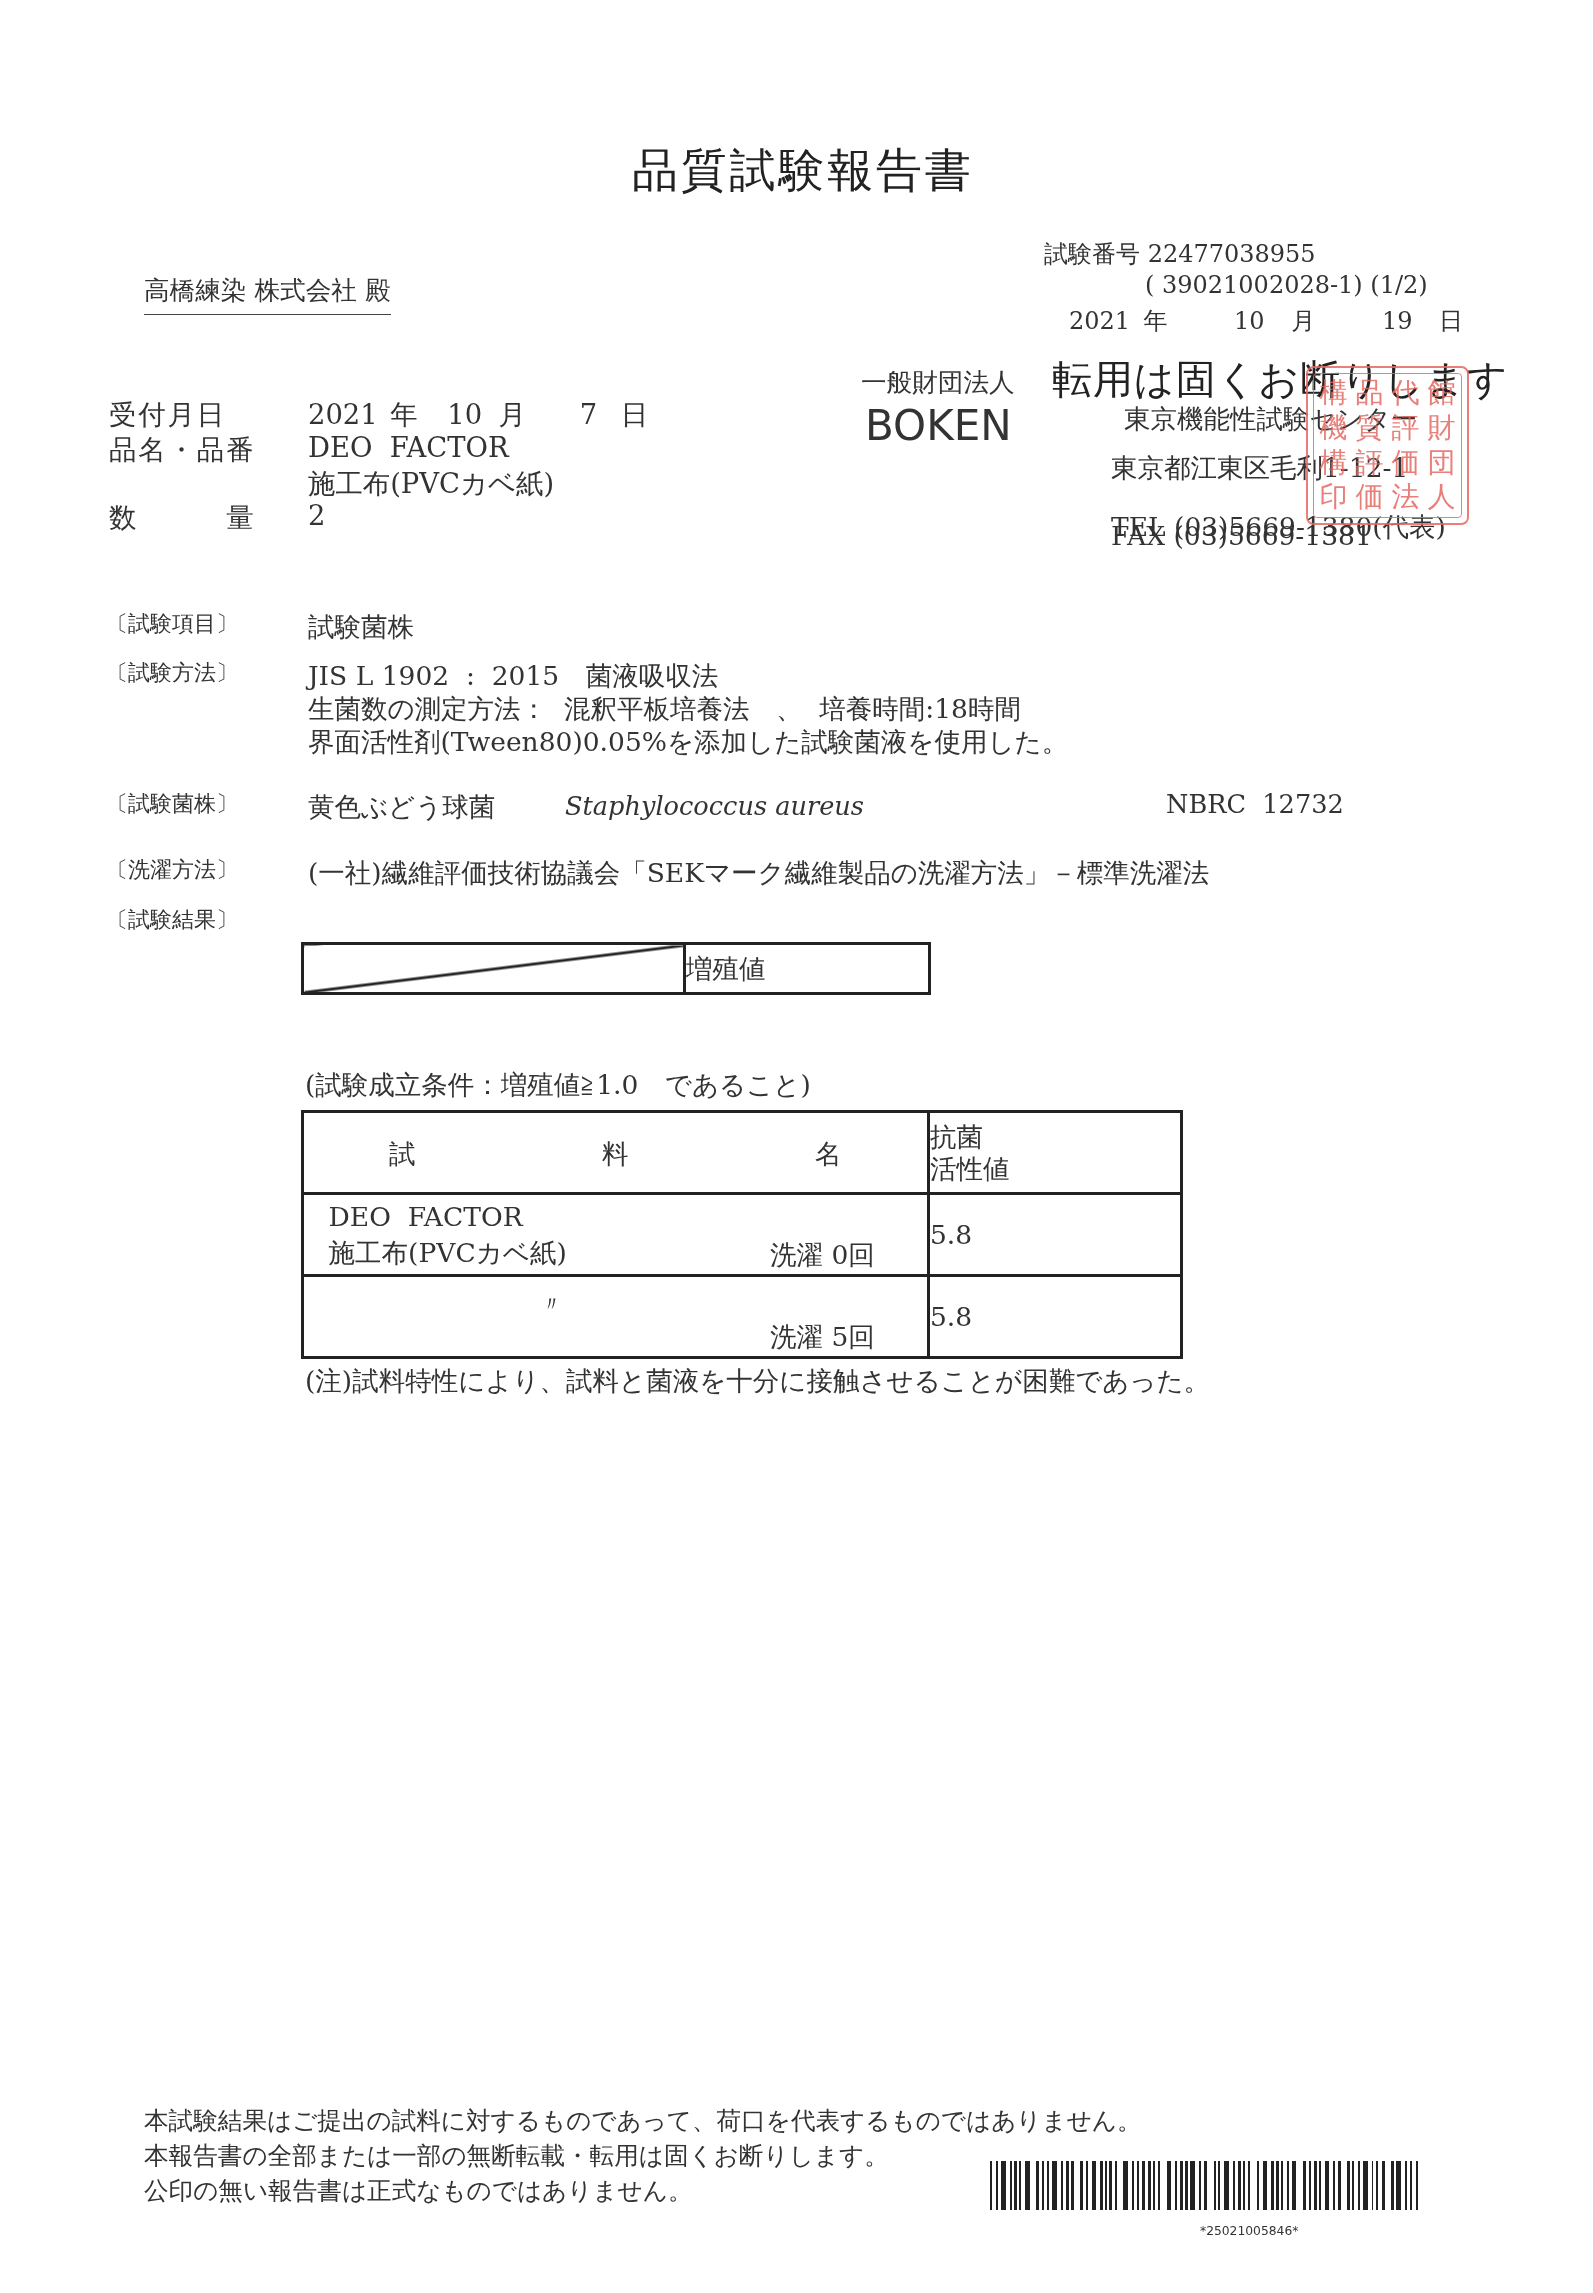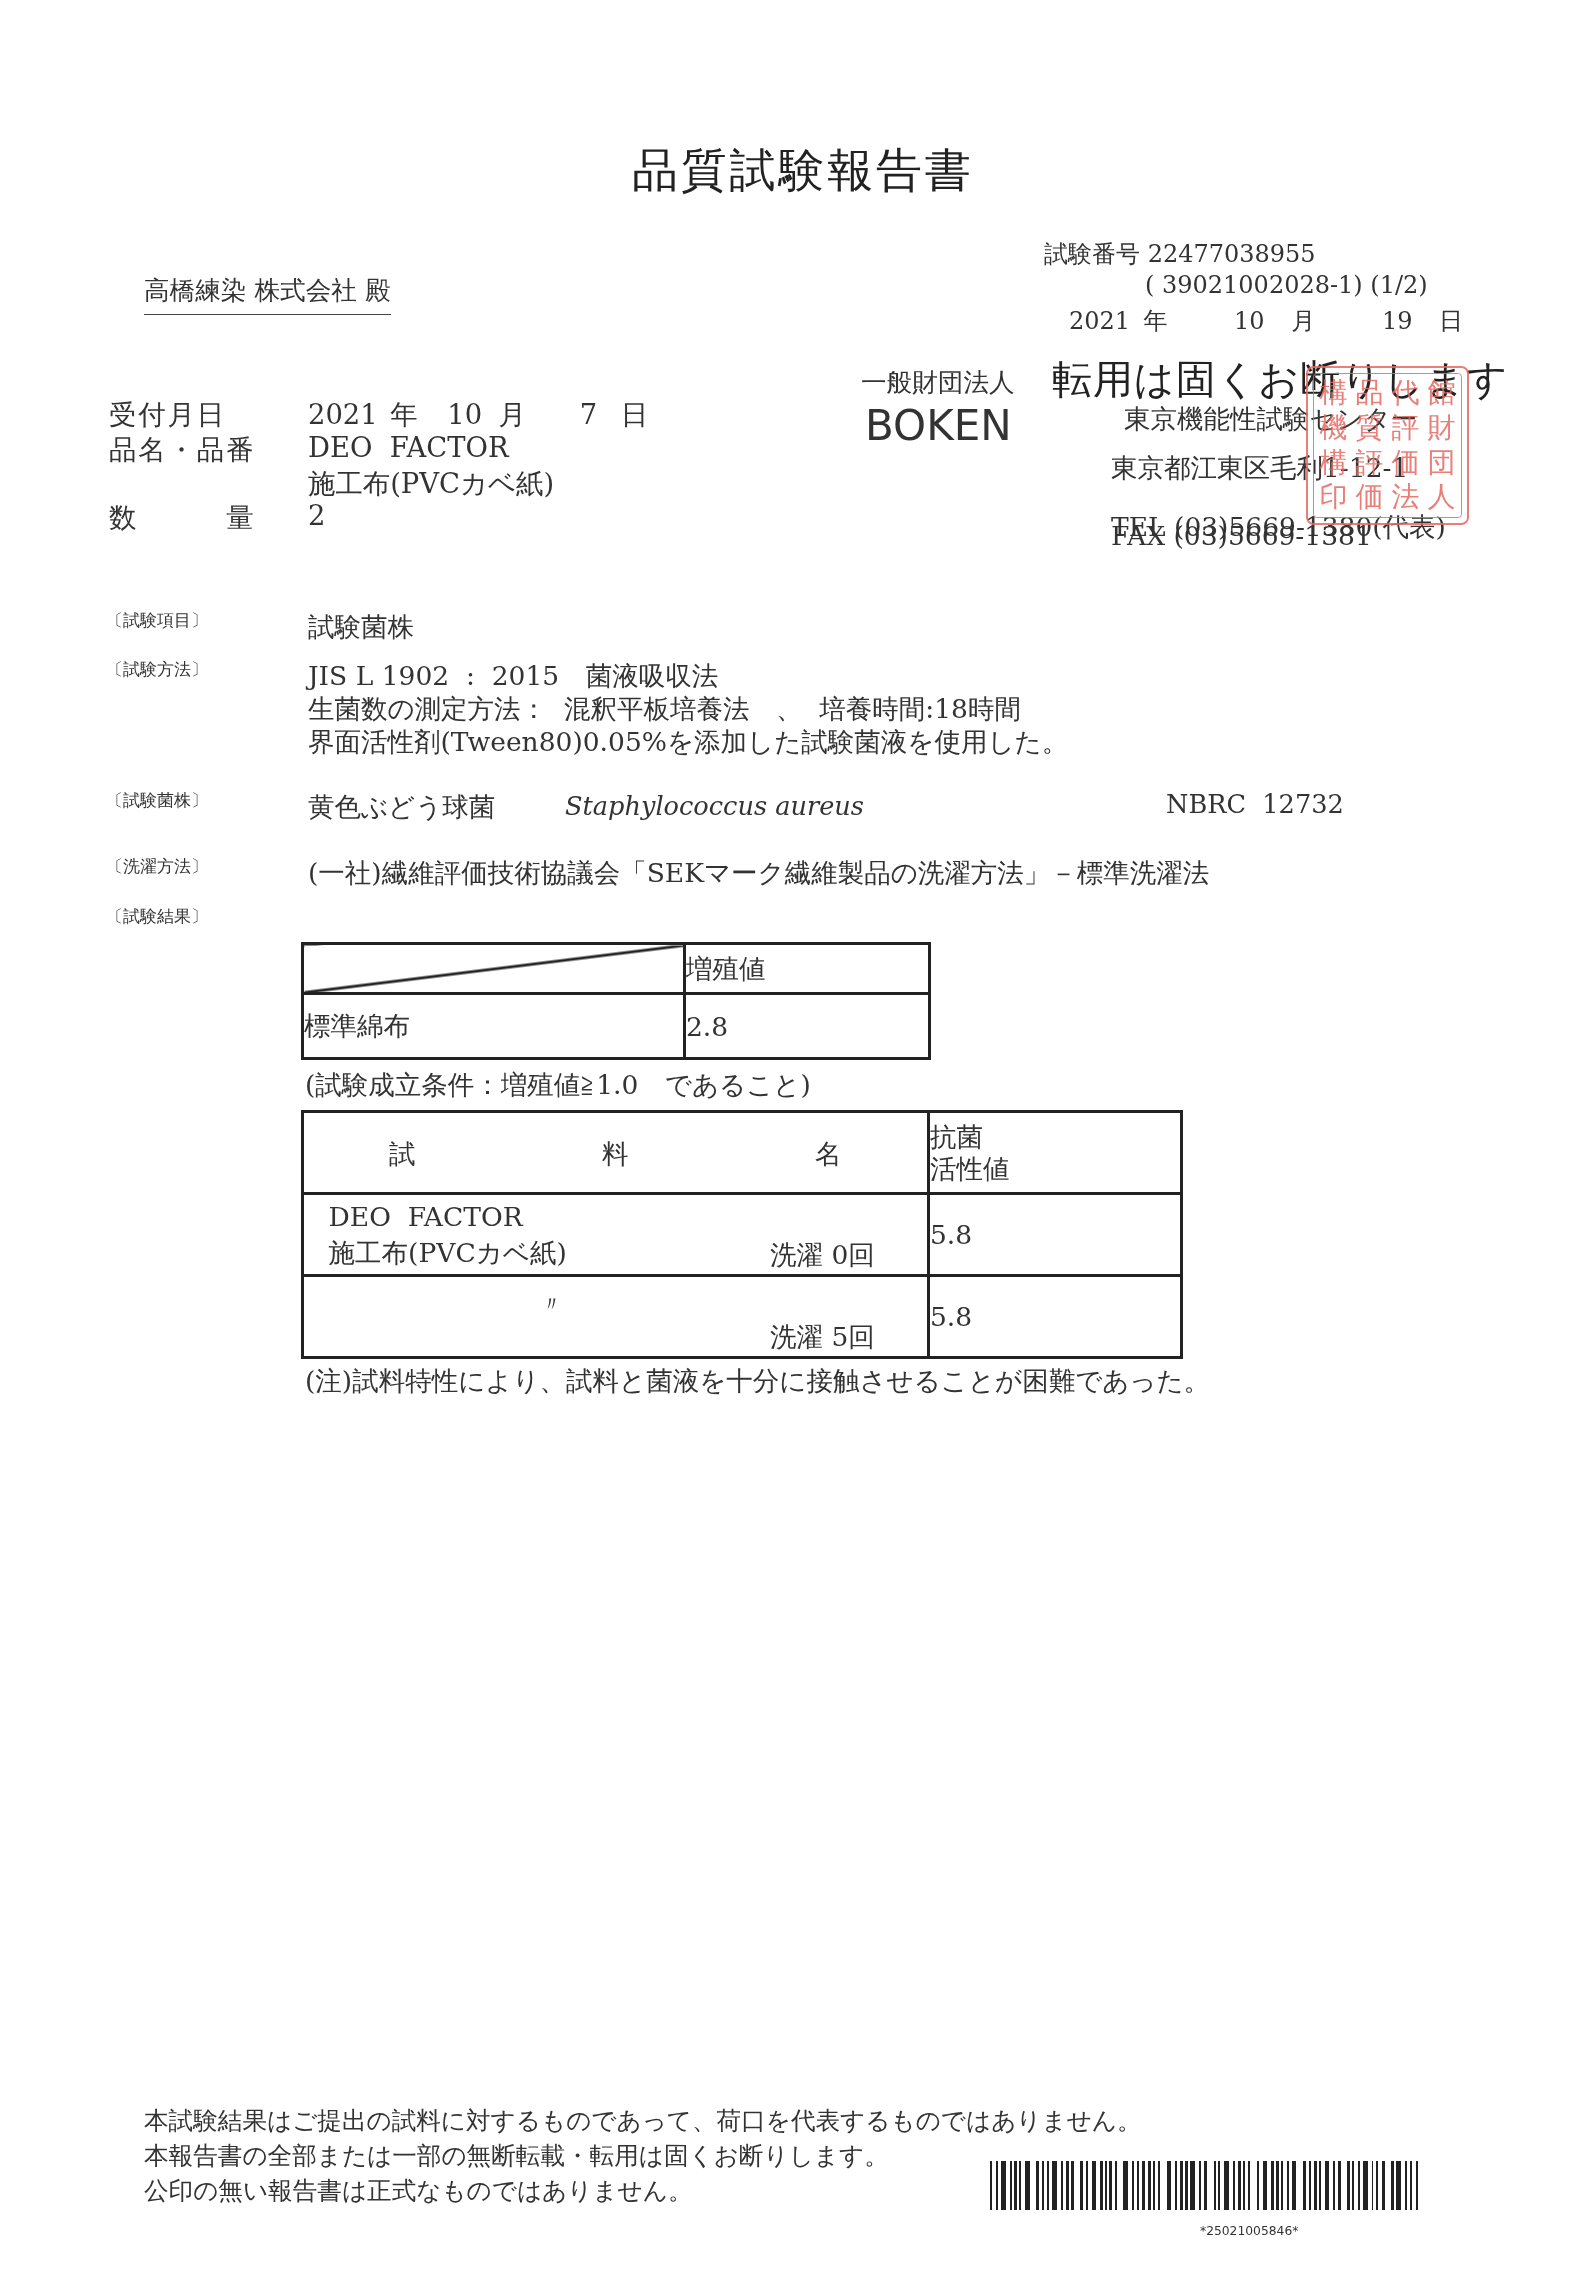--- a/index.html
+++ b/index.html
@@ -31,21 +31,21 @@
   #seal { left: 1306px; top: 366px; width: 163px; height: 159px;
           border: 2.8px solid #e46a62; border-radius: 7.6px; box-sizing: border-box; opacity: 0.85; }
   #seal .inner { position: absolute; inset: 4.7px; border: 1.4px solid #e46a62; border-radius: 3.8px; }
   #seal .glyphs { position: absolute; inset: 7.6px; display: grid; grid-template-columns: repeat(4, 1fr);
           grid-template-rows: repeat(4, 1fr); color: #e46a62; font-size: 28px; line-height: 34px;
           text-align: center; font-family: "DejaVu Serif", serif; }
 
   .info-label { left: 109px; font-size: 27.4px; color: #333; letter-spacing: 1.9px; }
   .info-val { left: 308px; font-size: 27.4px; color: #333; }
 
-  .sec-label { left: 106px; font-size: 17px; color: #333; }
+  .sec-label { left: 106px; font-size: 22px; color: #333; }
   .sec-val { left: 308px; font-size: 26.5px; color: #333; }
 
   table.t { position: absolute; border-collapse: collapse; font-size: 26.5px; color: #333; }
   table.t td { border: 3.8px solid #222; padding: 0; text-align: left; vertical-align: middle; }
 
   #table1 { left: 301px; top: 942px; width: 630px; }
   #table1 td.diag { position: relative; width: 379px; height: 47px;
      background: linear-gradient(to bottom right, transparent calc(50% - 1.9px), #222 calc(50% - 0.9px), #222 calc(50% + 0.9px), transparent calc(50% + 1.9px)); }
   #table1 .r2 td { height: 62px; }
 
@@ -147,24 +147,20 @@
 <div class="abs sec-val" style="top:855px">(一社)繊維評価技術協議会「SEKマーク繊維製品の洗濯方法」－標準洗濯法</div>
 
 <div class="abs sec-label" style="top:905px">〔試験結果〕</div>
 
 <table id="table1" class="t">
   <tbody>
       <tr>
     <td class="diag"></td>
     <td>増殖値</td>
   </tr>
-  <tr class="r2">
-    <td>標準綿布</td>
-    <td>2.8</td>
-  </tr>
 </tbody>
   </table>
 <div class="abs note" style="left:305px; top:1067px; white-space:pre">(試験成立条件：増殖値≧1.0　であること)</div>
 
 <table id="table2" class="t">
   <tbody>
       <tr>
     <td class="name hdr-cell">
       <span class="hc" style="left:85px">試</span>
       <span class="hc" style="left:298px">料</span>

